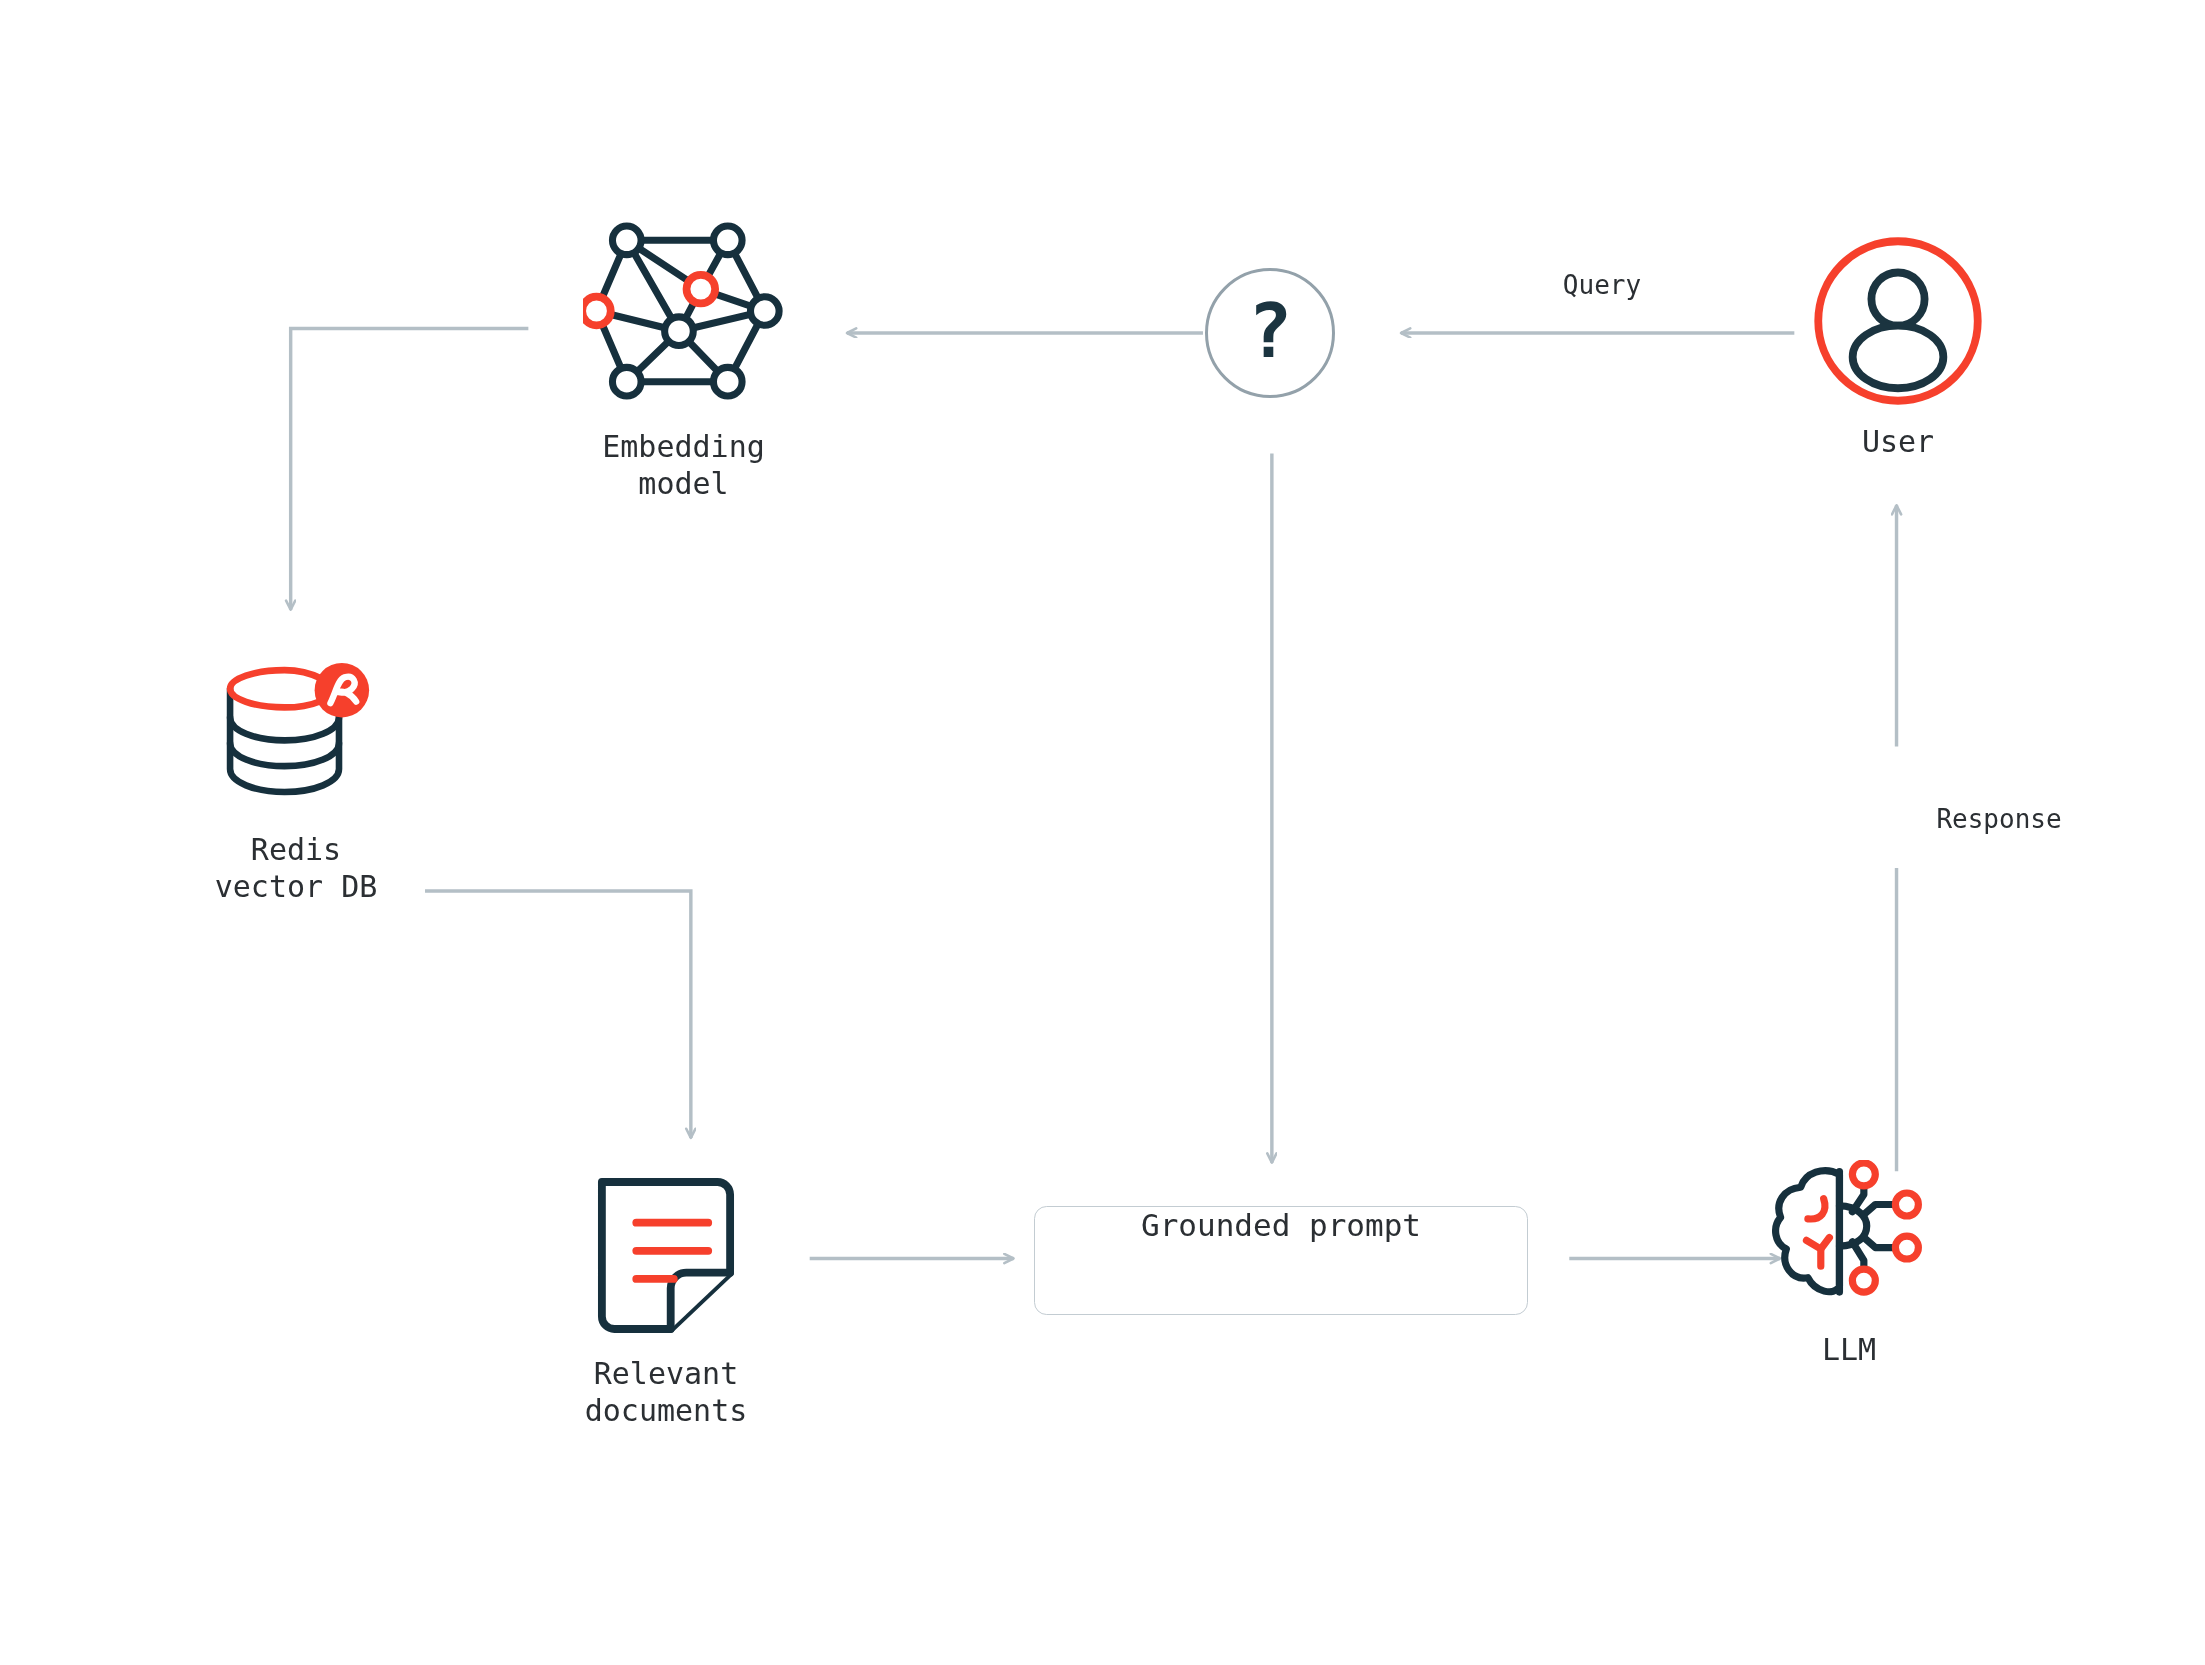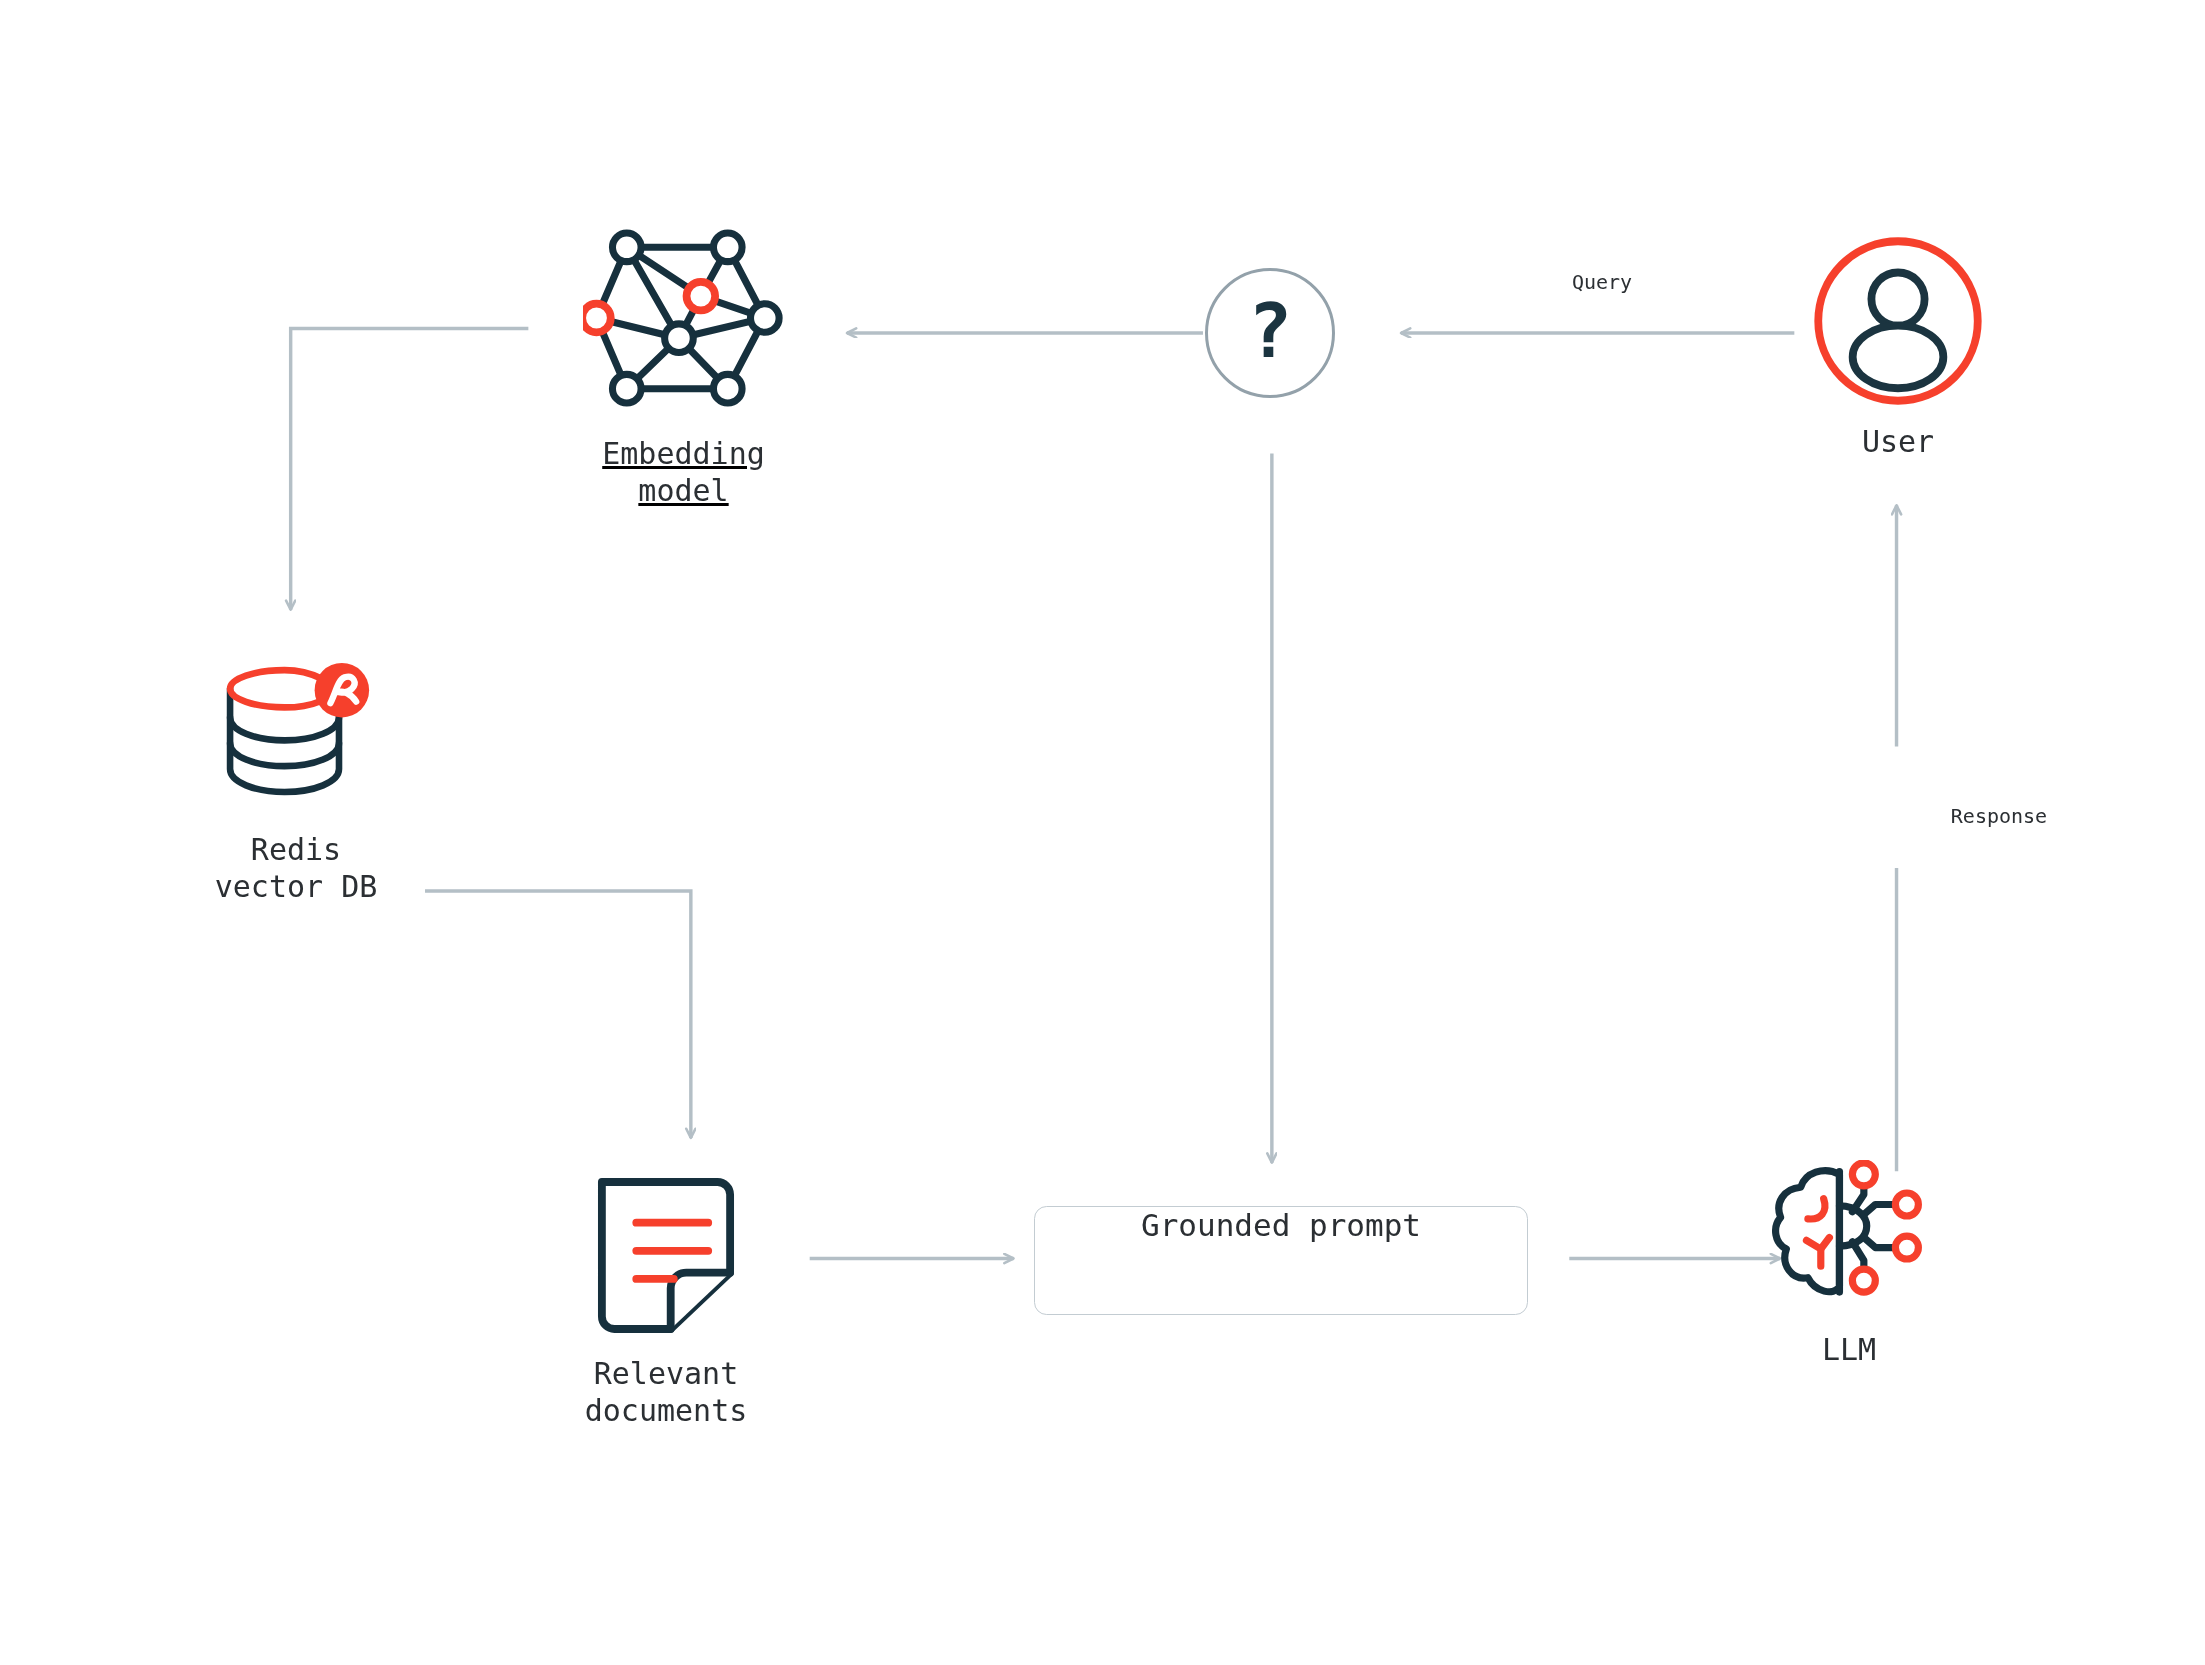--- a/index.html
+++ b/index.html
@@ -38,21 +38,21 @@
     font-size: 30px;
     line-height: 1.22;
     color: #2b2f33;
     text-align: center;
     white-space: pre-line;
     letter-spacing: 0px;
   }
   .edge-label {
     position: absolute;
     font-family: "DejaVu Sans Mono", "Liberation Mono", monospace;
-    font-size: 20px;
+    font-size: 26px;
     color: #2b2f33;
     text-align: center;
     white-space: nowrap;
   }
   .gp-box {
     position: absolute;
     box-sizing: border-box;
     border: 1.7px solid #c3ccd2;
     border-radius: 12.6px;
     background: #ffffff;
@@ -132,21 +132,21 @@
     <g>
       <path d="M2733 2192 L3100 2192" fill="none" stroke="#b4bfc6" stroke-width="6" marker-end="url(#ah)"></path>
     </g>
 
     <g>
       <path d="M3303 2040 L3303 1512" fill="none" stroke="#b4bfc6" stroke-width="6"></path>
       <path d="M3303 1300 L3303 880" fill="none" stroke="#b4bfc6" stroke-width="6" marker-end="url(#ah)"></path>
     </g>
   </svg>
 
-  <div class="node" style="left:580px; top:217px; width:207px;text-decoration:underline;">
+  <div class="node" style="left:580px; top:210px; width:207px;">
     <svg width="202" height="202" viewBox="0 0 120 120">
       <g stroke="#16303d" stroke-width="4.2" stroke-linecap="round" fill="none">
         <line x1="26" y1="18" x2="86" y2="18"></line>
         <line x1="26" y1="18" x2="8" y2="60"></line>
         <line x1="86" y1="18" x2="108" y2="60"></line>
         <line x1="8" y1="60" x2="26" y2="102"></line>
         <line x1="108" y1="60" x2="86" y2="102"></line>
         <line x1="26" y1="102" x2="86" y2="102"></line>
         <line x1="26" y1="18" x2="57" y2="72"></line>
         <line x1="26" y1="18" x2="70" y2="47"></line>

